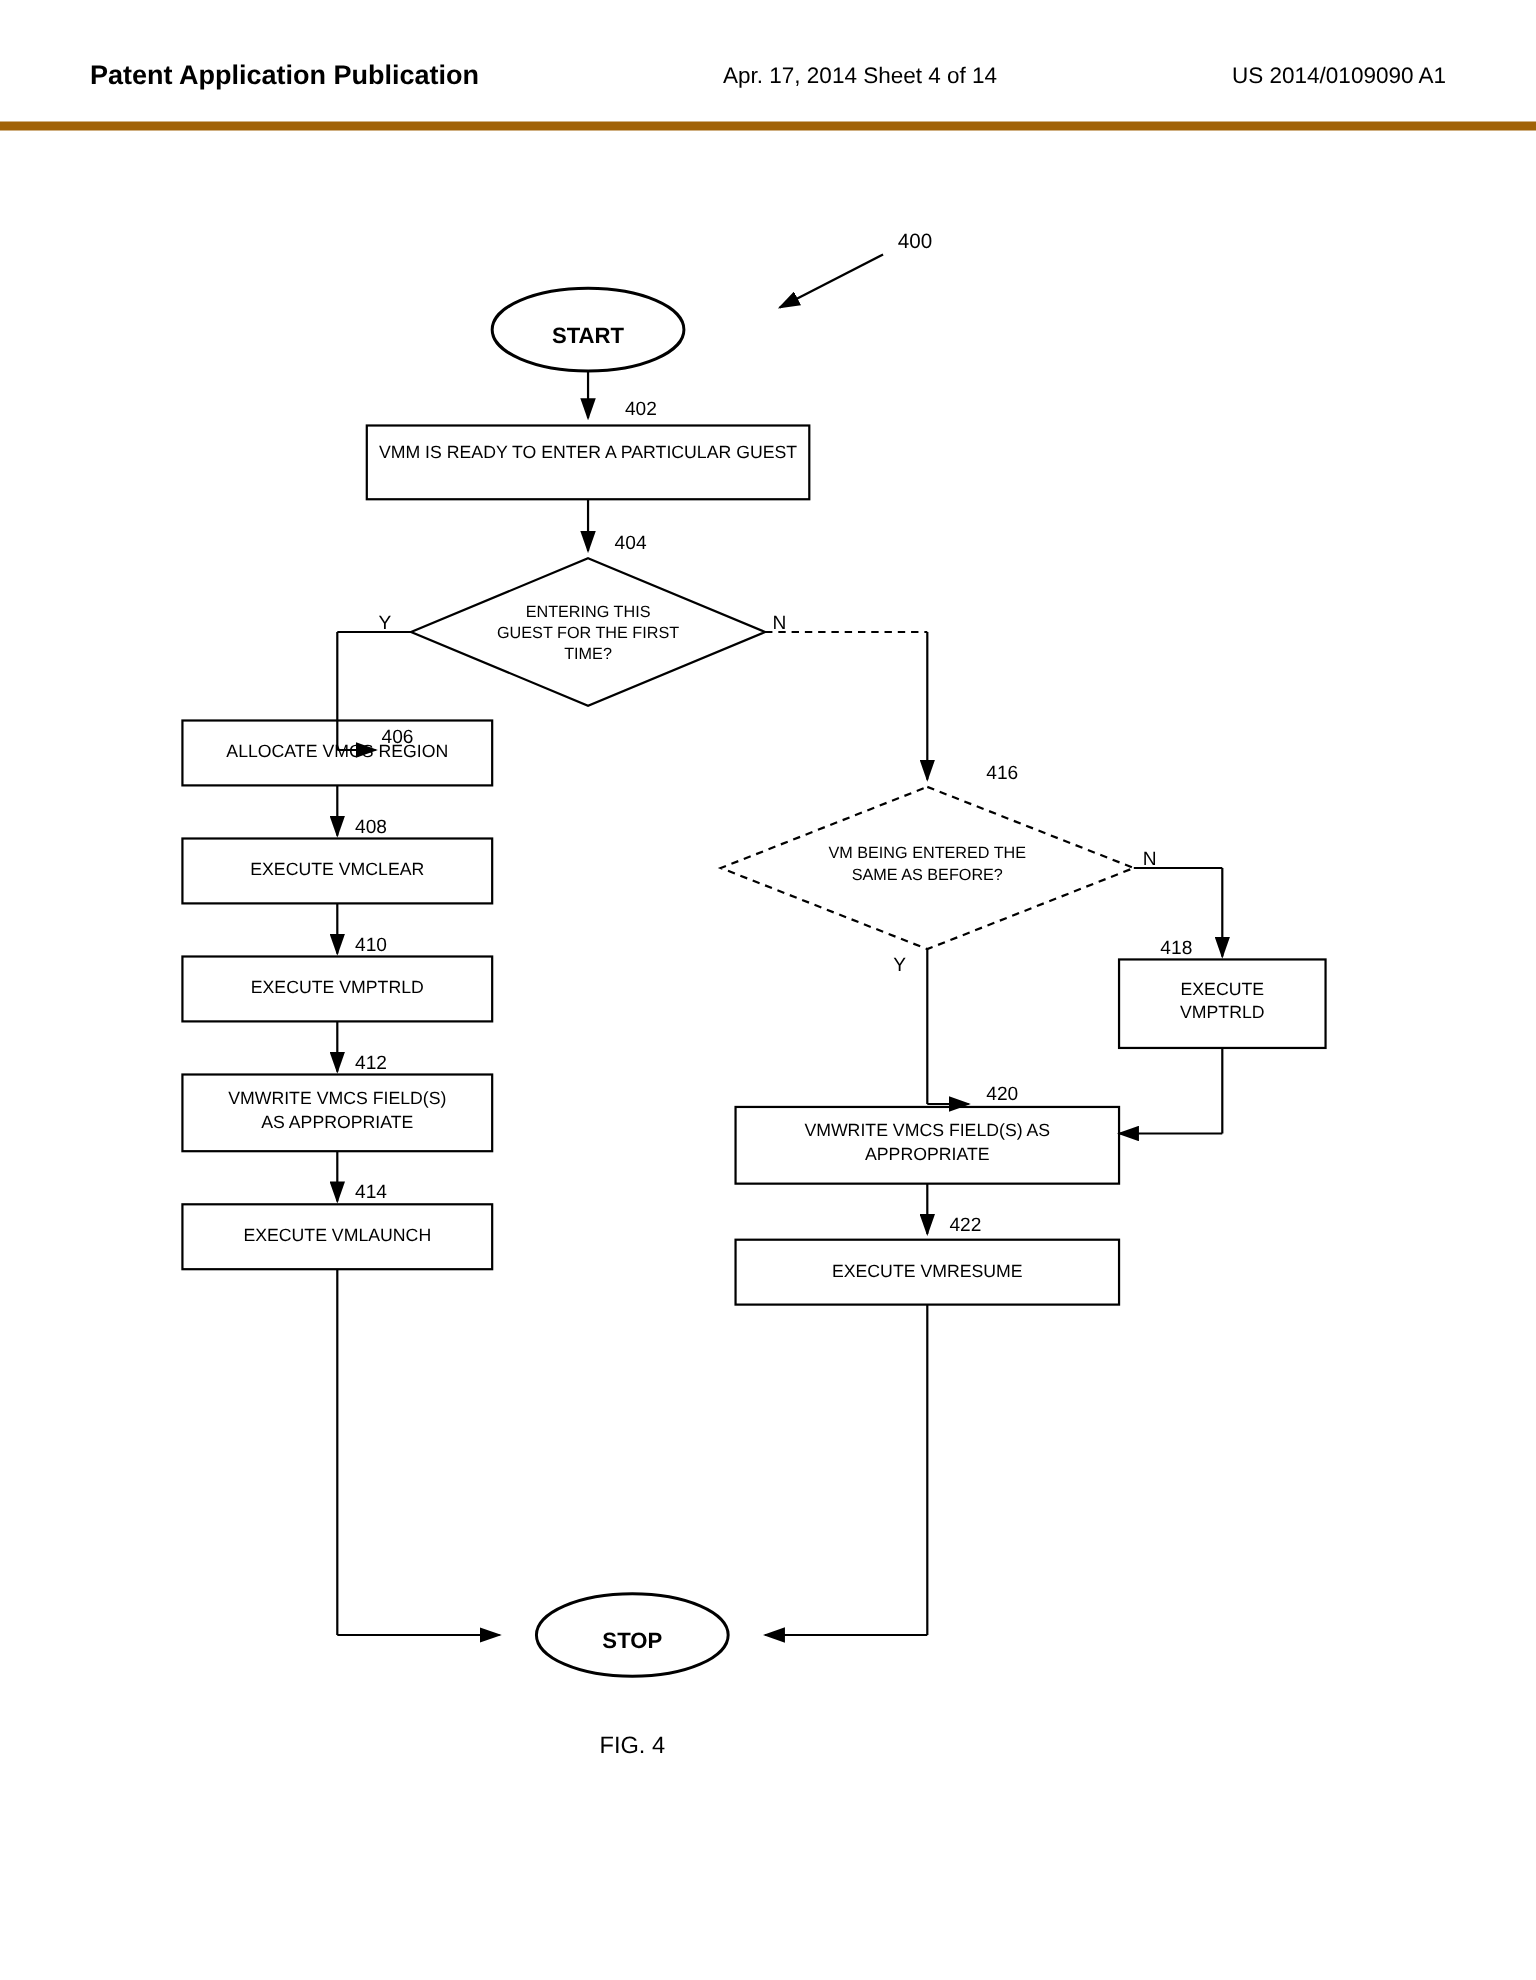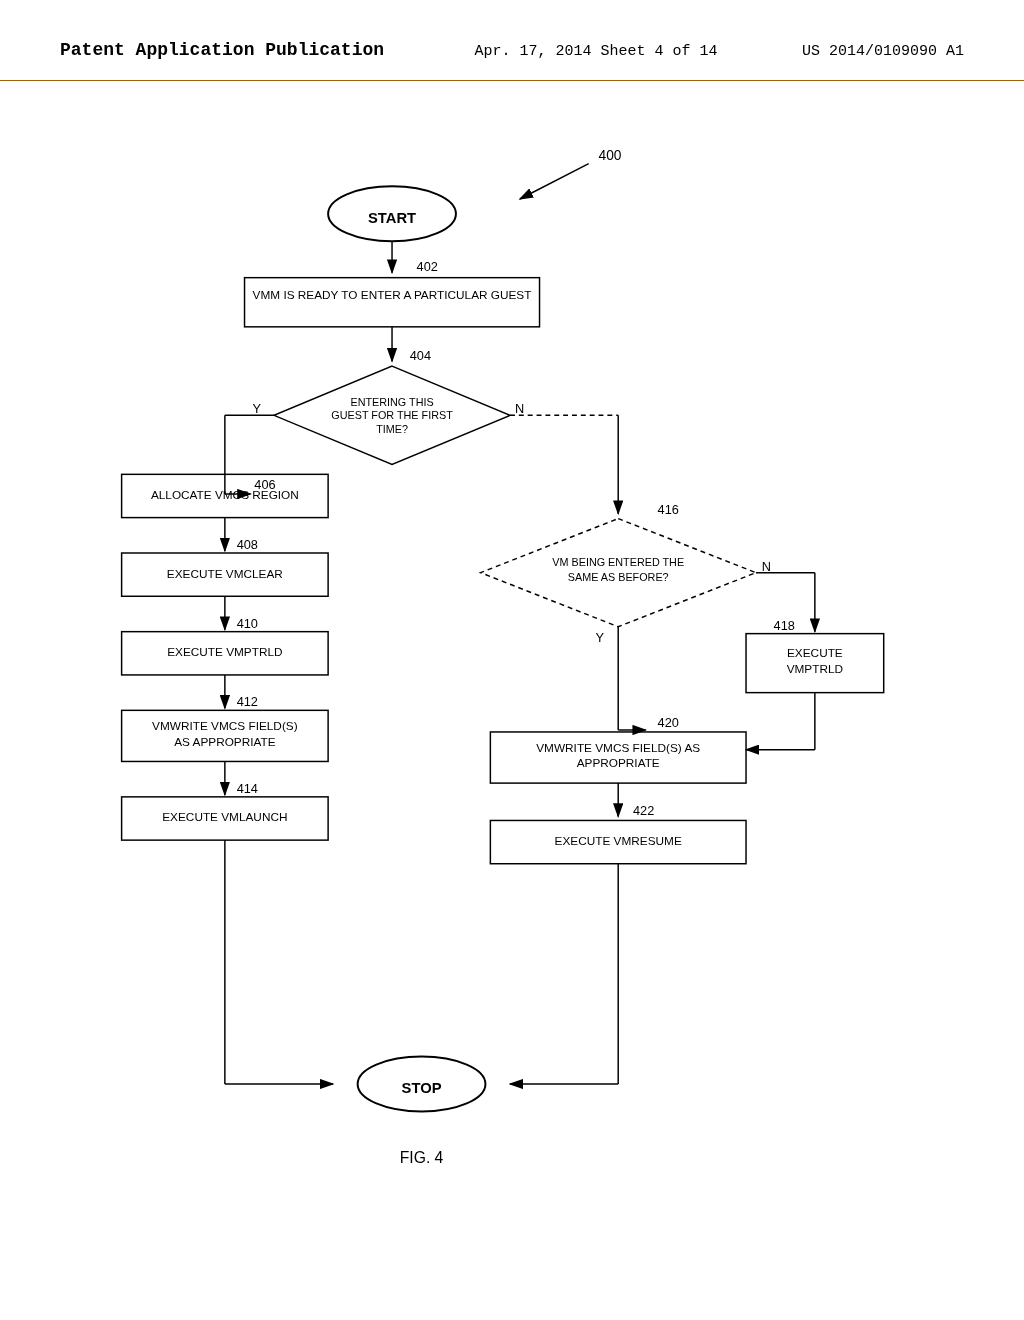--- a/index.html
+++ b/index.html
@@ -8,24 +8,23 @@
       height: 1320px;
       background: #ffffff;
       font-family: Arial, sans-serif;
       position: relative;
       overflow: hidden;
     }
 
     .page-header {
       display: flex;
       justify-content: space-between;
-      align-items: flex-end;
+      align-items: center;
       padding: 40px 60px 20px 60px;
-      border-bottom: 1px solid #a16207;
-      font-family: Liberation Mono, monospace;
+      border-bottom: 6px solid #a16207;
     }
 
     .header-left {
       font-weight: bold;
       font-size: 18px;
     }
 
     .header-center {
       font-size: 15px;
       margin-left: 20px;

